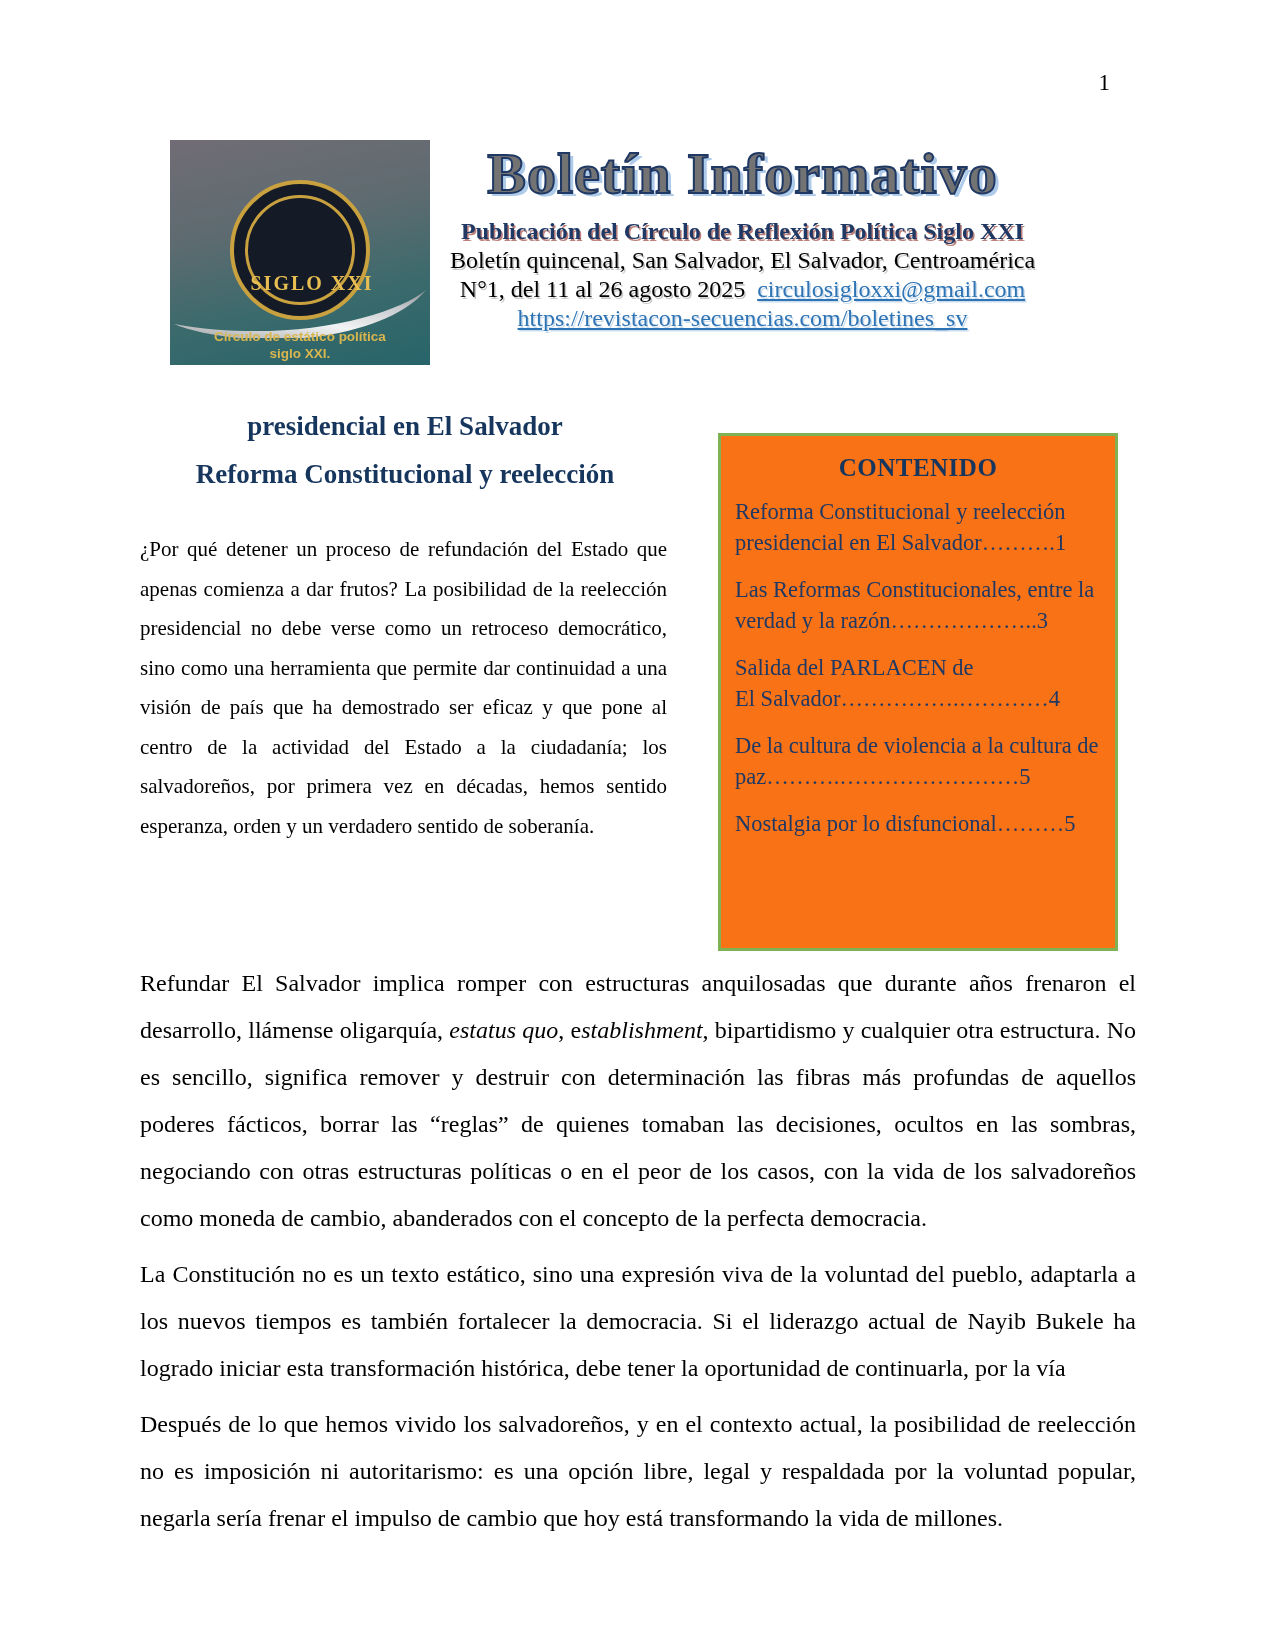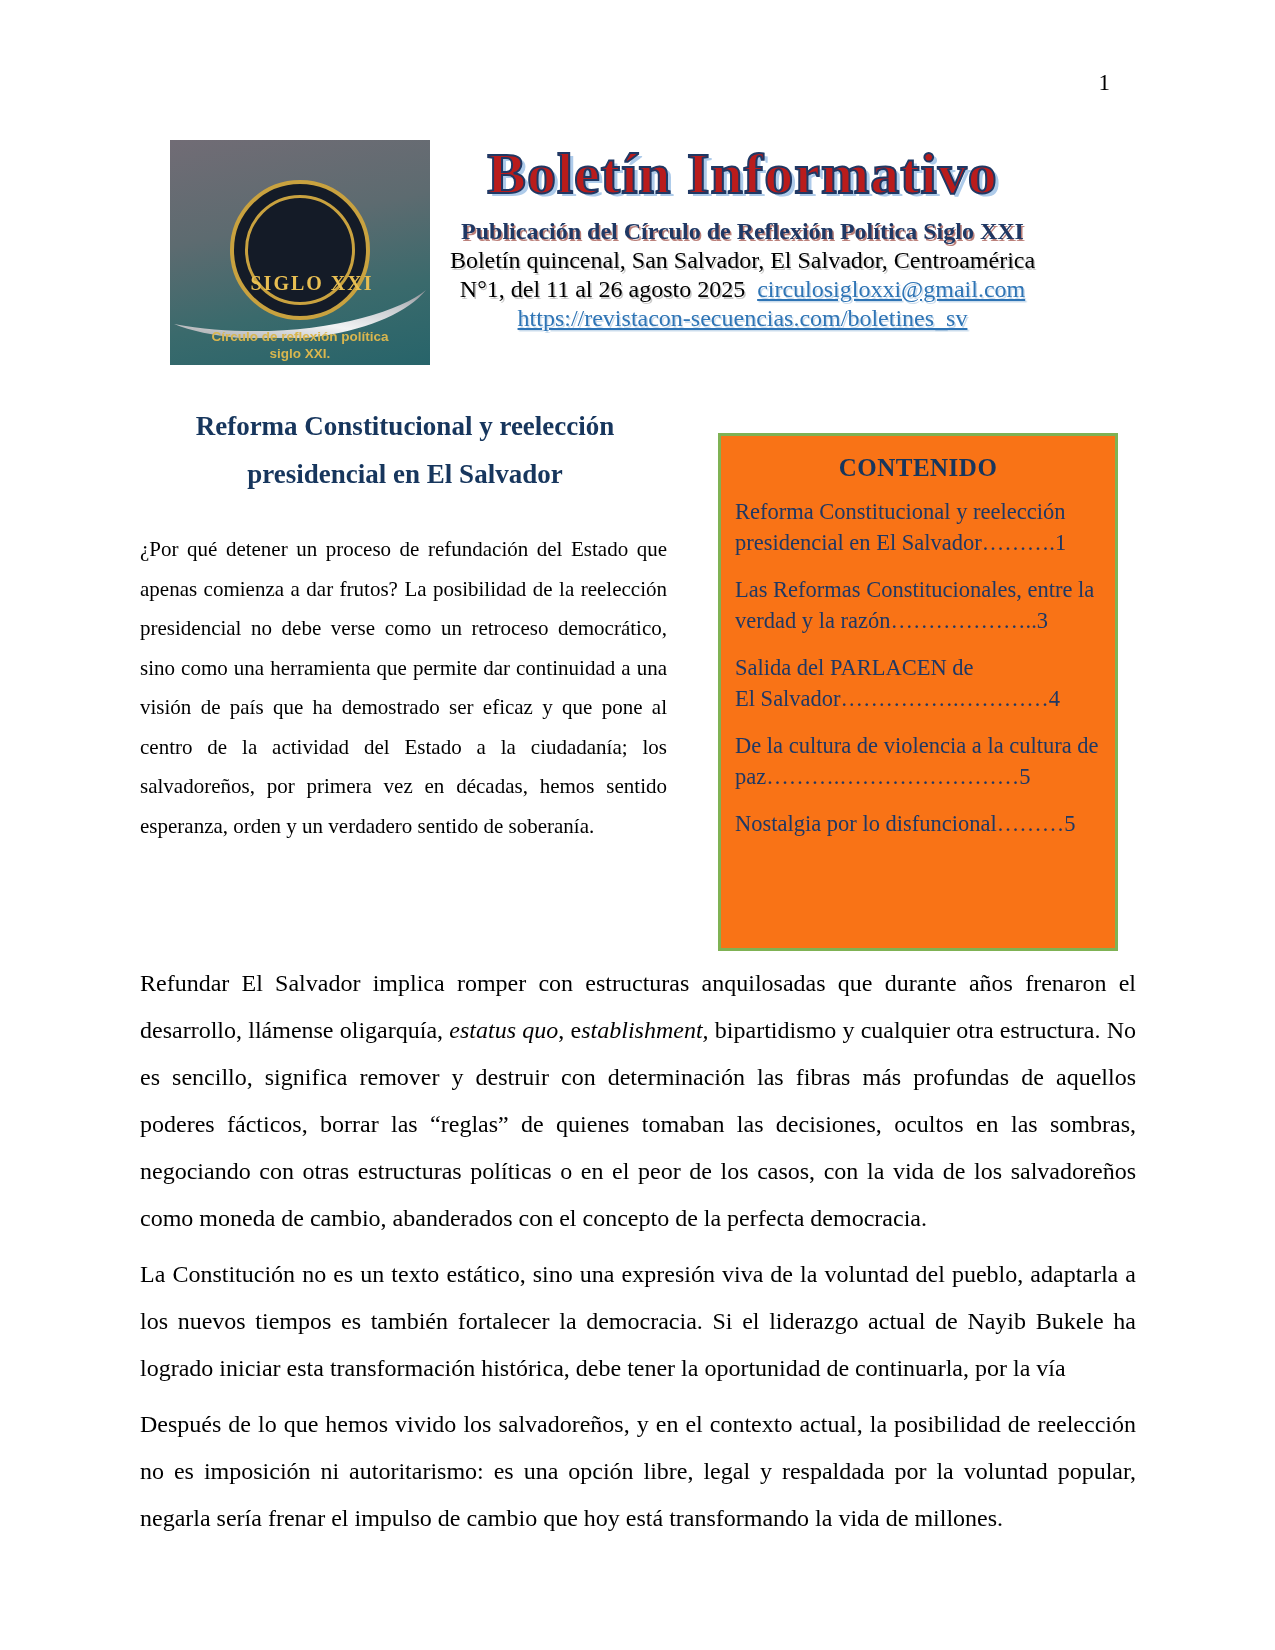--- a/index.html
+++ b/index.html
@@ -37,21 +37,21 @@
   .logo-swoosh { position:absolute; left:0; top:140px; width:260px; height:58px; }
   .logo-caption {
     position:absolute; left:0; top:188px; width:100%; text-align:center;
     font-family:"Liberation Sans", sans-serif; font-weight:bold;
     font-size:13.5px; line-height:17px; color:#D9B64E;
   }
 
   
   .header-text { position:absolute; left:435px; top:142px; width:615px; text-align:center; }
   .newsletter-title {
-    font-size:58px; font-weight:bold; color:#b91c1c; line-height:1.1;
+    font-size:58px; font-weight:bold; color:#737373; line-height:1.1;
     -webkit-text-stroke:2px #1F3864;
     text-shadow:4px 3px 0 #AECBEA;
     letter-spacing:1px;
   }
   .publisher-line {
     margin-top:12px; font-size:24px; font-weight:bold; color:#1F3864;
     text-shadow:1.5px 1.5px 0 rgba(150,60,50,0.65);
   }
   .plain-line {
     margin-top:2px; font-size:24px; color:#000;
@@ -107,40 +107,40 @@
         <linearGradient id="silver" x1="0" y1="1" x2="1" y2="0">
           <stop offset="0" stop-color="#9fa2a6"></stop>
           <stop offset="0.45" stop-color="#f2f3f4"></stop>
           <stop offset="0.75" stop-color="#c9ccd0"></stop>
           <stop offset="1" stop-color="#8e9196"></stop>
         </linearGradient>
       </defs>
       <path d="M4,44 C70,56 140,52 192,38 C222,30 244,20 256,10 C238,32 202,48 152,56 C102,64 38,58 4,44 Z" fill="url(#silver)"></path>
     </svg>
     <div class="logo-caption">
-      <div>Círculo de reflexión política</div>
+      <div>Círculo de estático política</div>
       <div>siglo XXI.</div>
     </div>
   </div>
 
   <div class="header-text">
     <div class="newsletter-title">Boletín Informativo</div>
     <div class="publisher-line">Publicación del Círculo de Reflexión Política Siglo XXI</div>
     <div class="plain-line">Boletín quincenal, San Salvador, El Salvador, Centroamérica</div>
     <div class="plain-line">
       <span>N°1, del 11 al 26 agosto 2025</span><a class="doc-link email-link">circulosigloxxi@gmail.com</a>
     </div>
     <div class="plain-line">
       <a class="doc-link">https://revistacon-secuencias.com/boletines_sv</a>
     </div>
   </div>
 
   <div class="article-title">
+    <div>presidencial en El Salvador</div>
     <div>Reforma Constitucional y reelección</div>
-    <div>presidencial en El Salvador</div>
   </div>
 
   <div class="lead-paragraph">¿Por qué detener un proceso de refundación del Estado que apenas comienza a dar frutos? La posibilidad de la reelección presidencial no debe verse como un retroceso democrático, sino como una herramienta que permite dar continuidad a una visión de país que ha demostrado ser eficaz y que pone al centro de la actividad del Estado a la ciudadanía; los salvadoreños, por primera vez en décadas, hemos sentido esperanza, orden y un verdadero sentido de soberanía.</div>
 
   <div class="toc">
     <div class="toc-heading">CONTENIDO</div>
     <p class="toc-item">Reforma Constitucional y reelección presidencial en El Salvador……….1</p>
     <p class="toc-item">Las Reformas Constitucionales, entre la verdad y la razón………………..3</p>
     <p class="toc-item">Salida del PARLACEN de
 El Salvador…………….…………4</p>

